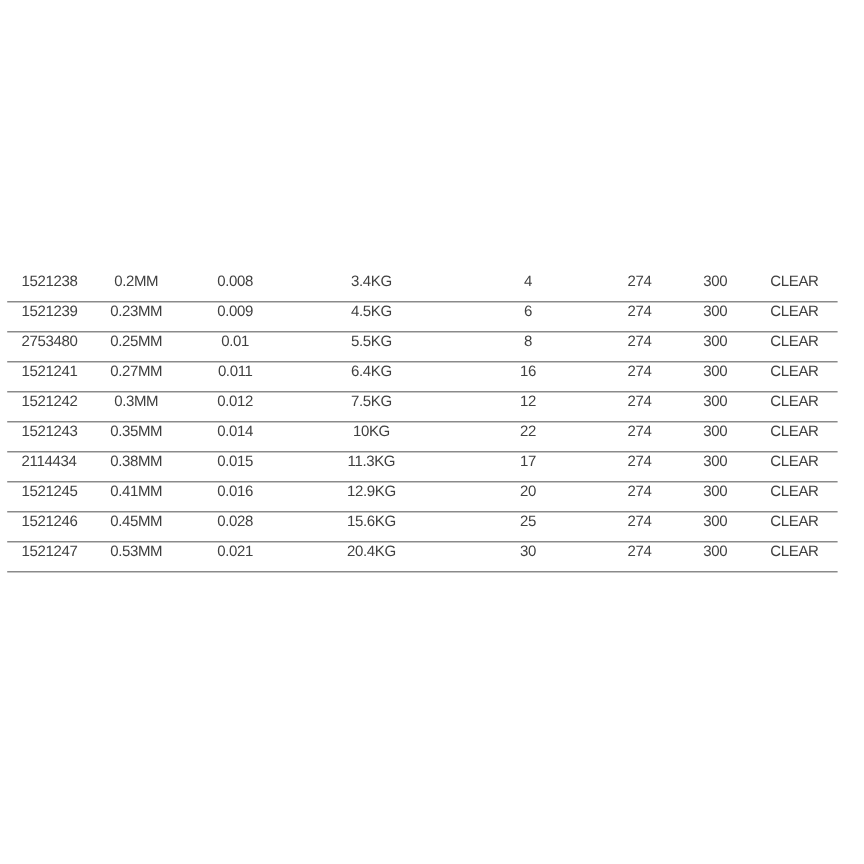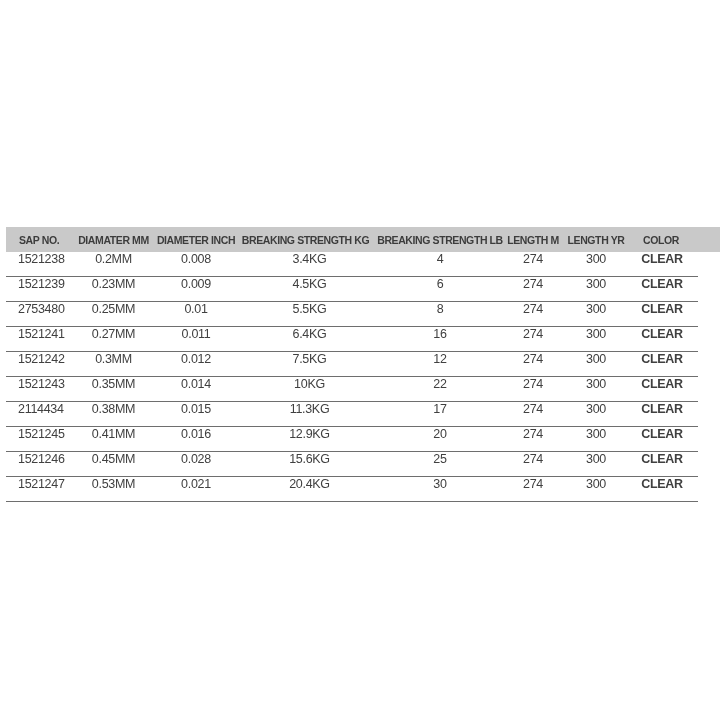--- a/index.html
+++ b/index.html
@@ -12,38 +12,28 @@
   .data-row .cell { font-size: 12.5px; color: #404040; letter-spacing: -0.3px; }
   .cell { text-align: center; white-space: nowrap; }
   .c0 { width: 66px; text-align: left; padding-left: 12px; box-sizing: border-box; }
   .header-row .c0 { padding-left: 13px; }
   .c1 { width: 83px; }
   .c2 { width: 82px; }
   .c3 { width: 137px; }
   .c4 { width: 132px; }
   .c5 { width: 54px; }
   .c6 { width: 72px; }
-  .c7 { width: 58px; font-weight: bold; }
+  .c7 { width: 58px; }
   .data-row .c3 { padding-left: 8px; box-sizing: border-box; }
   .data-row .c7 { padding-left: 2px; box-sizing: border-box; }
 </style>
 </head>
 <body>
 
 <div class="spec-table">
-  <div class="header-row">
-    <div class="cell c0">SAP NO.</div>
-    <div class="cell c1">DIAMATER MM</div>
-    <div class="cell c2">DIAMETER INCH</div>
-    <div class="cell c3">BREAKING STRENGTH KG</div>
-    <div class="cell c4">BREAKING STRENGTH LB</div>
-    <div class="cell c5">LENGTH M</div>
-    <div class="cell c6">LENGTH YR</div>
-    <div class="cell c7">COLOR</div>
-  </div>
   <div id="rows">
       <div class="data-row">
         <div class="cell c0">1521238</div>
         <div class="cell c1">0.2MM</div>
         <div class="cell c2">0.008</div>
         <div class="cell c3">3.4KG</div>
         <div class="cell c4">4</div>
         <div class="cell c5">274</div>
         <div class="cell c6">300</div>
         <div class="cell c7">CLEAR</div>

